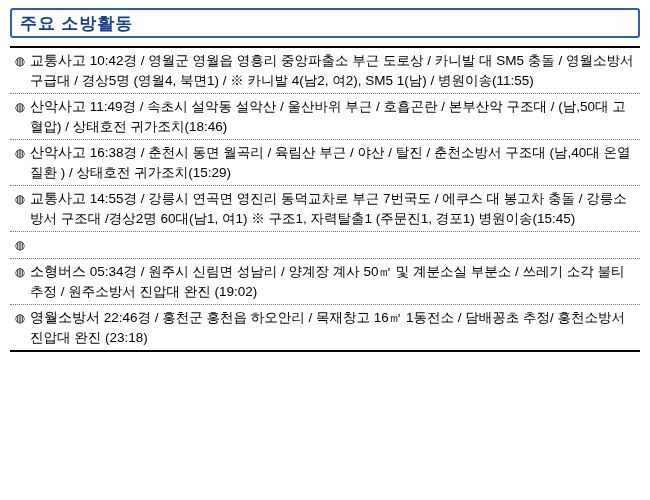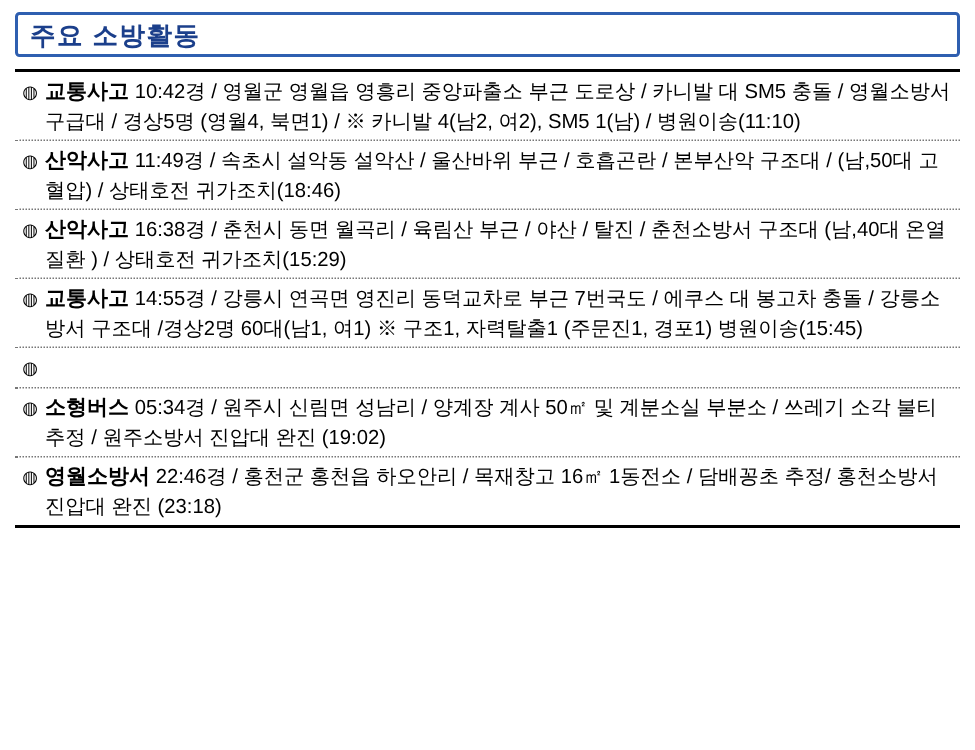--- a/index.html
+++ b/index.html
@@ -24,20 +24,21 @@
   .title-bar {
     display: flex;
     align-items: center;
     height: 30px;
     border: 2px solid #2f5fb0;
     border-radius: 3px;
     background: #ffffff;
     padding: 0 8px;
     margin: 2px 2px 8px 2px;
     box-sizing: border-box;
+    font-family: Liberation Serif, serif;
   }
   .title-text {
     font-size: 17px;
     font-weight: bold;
     color: #1b3f8b;
     letter-spacing: 1px;
   }
   .table {
     border-top: 2px solid #000000;
     border-bottom: 2px solid #000000;
@@ -60,21 +61,21 @@
     color: #000000;
     padding-top: 1px;
   }
   .cell {
     flex: 1 1 auto;
     font-size: 13.5px;
     line-height: 19.5px;
     padding-right: 4px;
   }
   .kind {
-    font-weight: bold;
+    font-weight: normal;
     font-size: 14px;
     text-align: center;
   }
   .body-text {
     font-size: 13.5px;
   }
 </style>
 </head>
 <body>
 
@@ -83,21 +84,21 @@
   <div class="title-bar">
     <span class="title-text">주요 소방활동</span>
   </div>
 
   <div class="table">
 
     <div class="row">
       <span class="bullet">◍</span>
       <div class="cell">
         <span class="kind">교통사고</span>
-        <span class="body-text">10:42경 / 영월군 영월읍 영흥리 중앙파출소 부근 도로상 / 카니발 대 SM5 충돌 / 영월소방서 구급대 / 경상5명 (영월4, 북면1) / ※ 카니발 4(남2, 여2), SM5 1(남) /    병원이송(11:10)</span>
+        <span class="body-text">10:42경 / 영월군 영월읍 영흥리 중앙파출소 부근 도로상 / 카니발 대 SM5 충돌 / 영월소방서 구급대 / 경상5명 (영월4, 북면1) / ※ 카니발 4(남2, 여2), SM5 1(남) /    병원이송(11:55)</span>
       </div>
     </div>
 
     <div class="row">
       <span class="bullet">◍</span>
       <div class="cell">
         <span class="kind">산악사고</span>
         <span class="body-text">11:49경 / 속초시 설악동 설악산 / 울산바위 부근 / 호흡곤란 / 본부산악 구조대 / (남,50대 고혈압) / 상태호전 귀가조치(18:46)</span>
       </div>
     </div>

